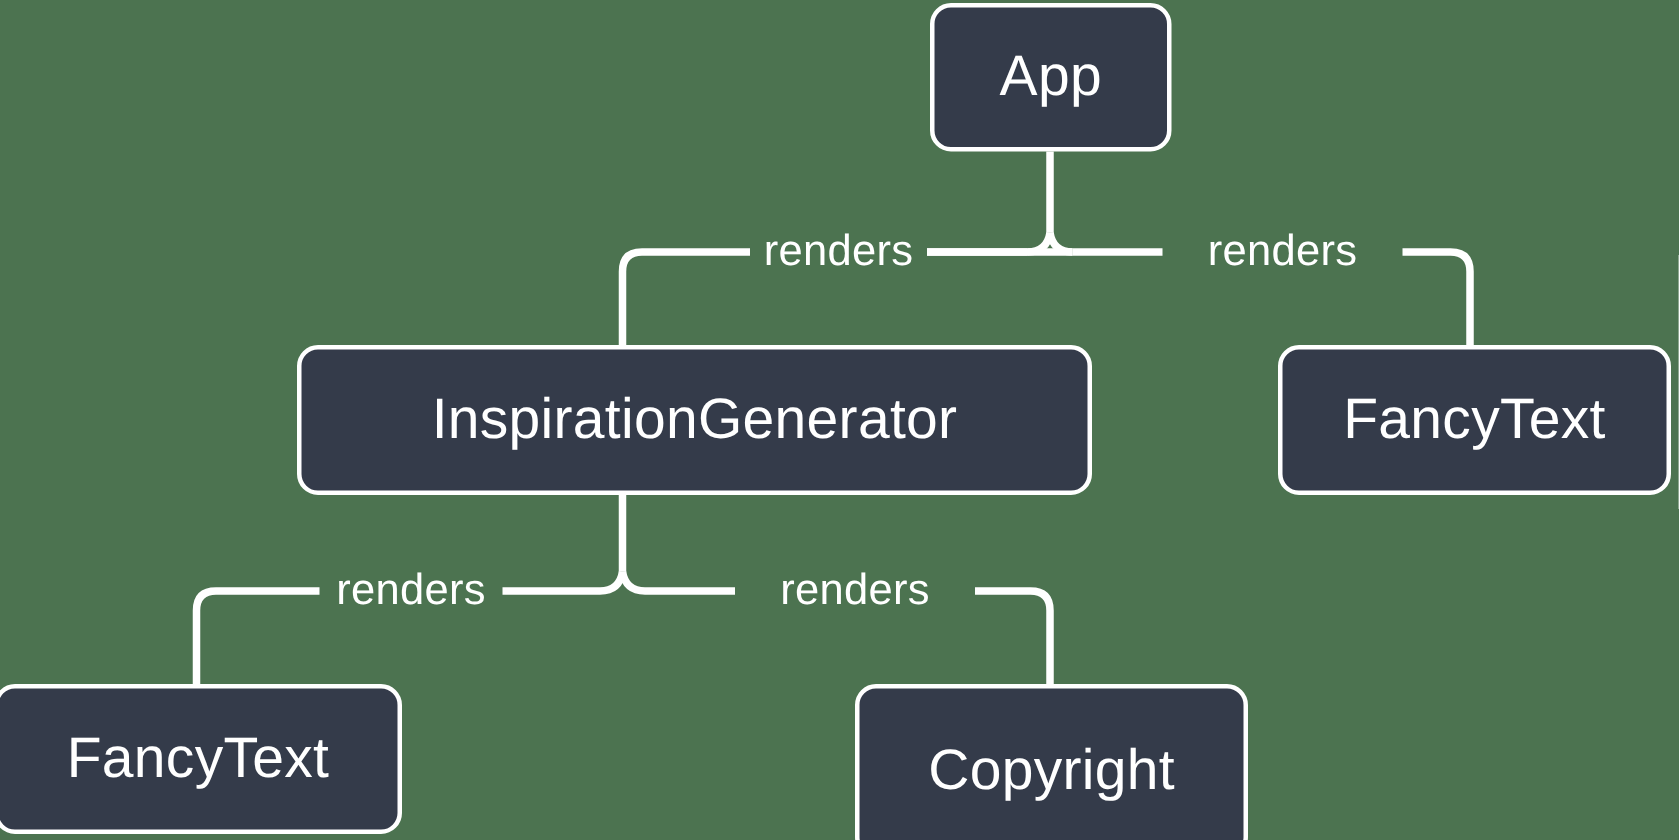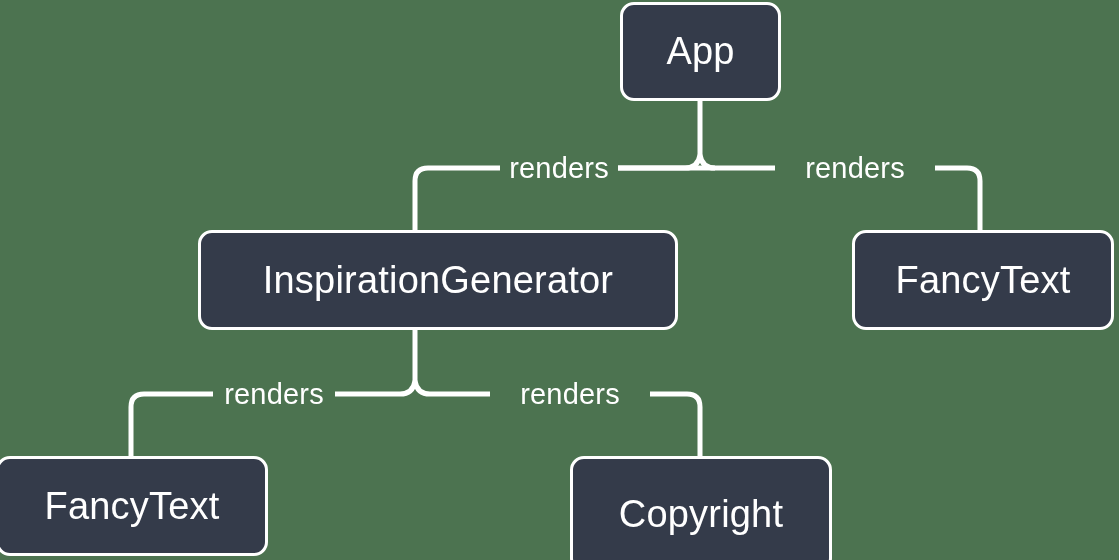--- a/index.html
+++ b/index.html
@@ -47,21 +47,21 @@
     font-size: 29px;
     font-weight: 500;
     letter-spacing: 0.2px;
     white-space: nowrap;
     transform: translate(-50%, -50%);
     z-index: 3;
     line-height: 1;
   }
   
   #node-app        { left: 620px; top: 2px;   width: 161px; height: 99px;  }
-  #node-inspgen    { left: 198px; top: 230px; width: 480px; height: 100px; }
+  #node-inspgen    { left: 198px; top: 230px; width: 530px; height: 100px; }
   #node-fancy-right{ left: 852px; top: 230px; width: 262px; height: 100px; }
   #node-fancy-left { left: -4px;  top: 456px; width: 272px; height: 100px; }
   #node-copyright  { left: 570px; top: 456px; width: 262px; height: 116px; }
 </style>
 </head>
 <body>
 
 <div id="diagram">
 
   <svg id="edges" viewBox="0 0 1119 560" width="1119" height="560" aria-hidden="true">

